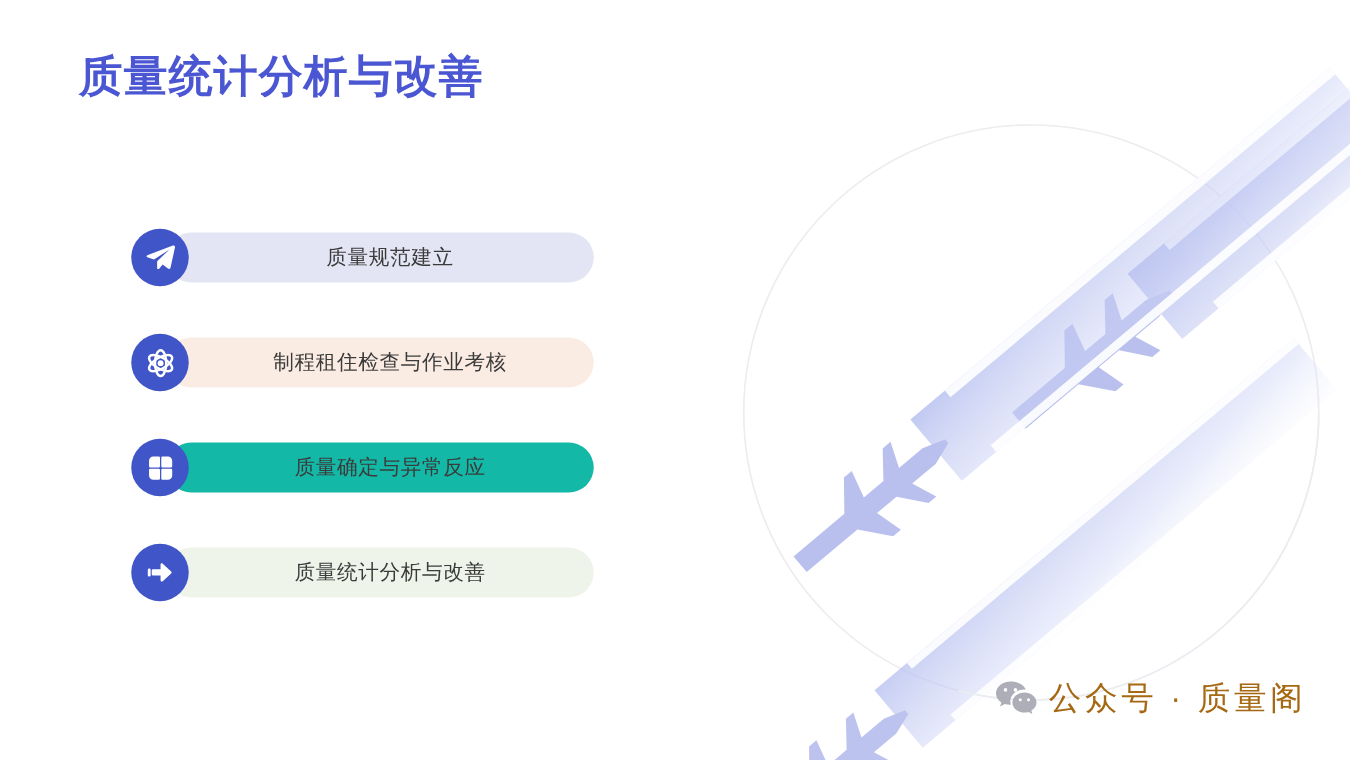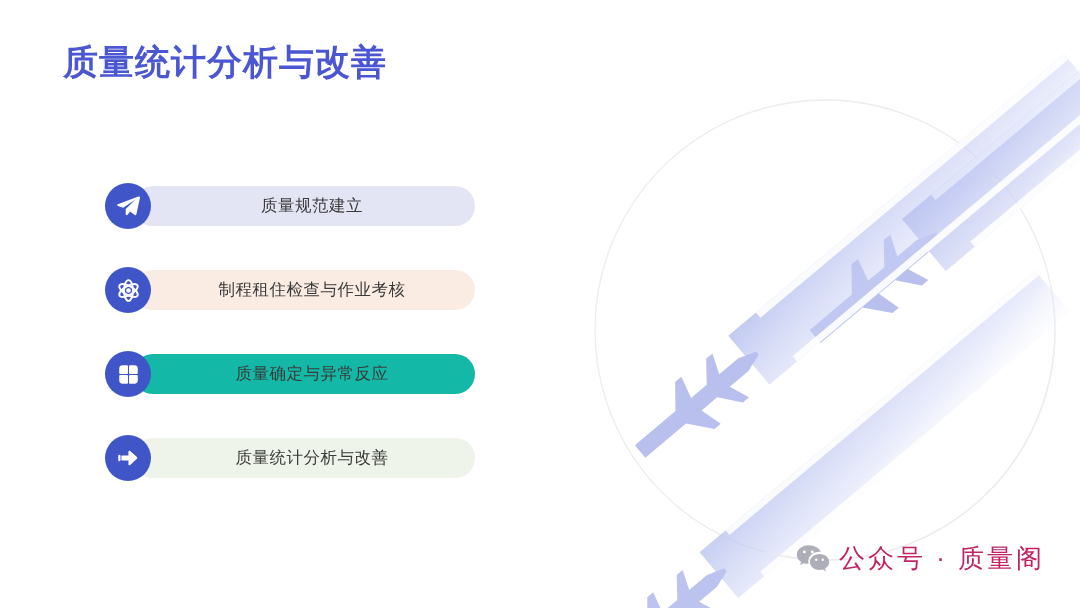--- a/index.html
+++ b/index.html
@@ -100,21 +100,21 @@
     position: absolute;
     left: 796px;
     top: 541px;
     display: flex;
     align-items: center;
     gap: 9px;
     opacity: 0.95;
   }
   .watermark .wm-text {
     font-size: 26px;
-    color: #be185d;
+    color: #a16207;
     letter-spacing: 3px;
     white-space: nowrap;
   }
   .wechat-icon { display: block; }
 </style>
 </head>
 <body>
 
 <div class="slide-title">质量统计分析与改善</div>
 

